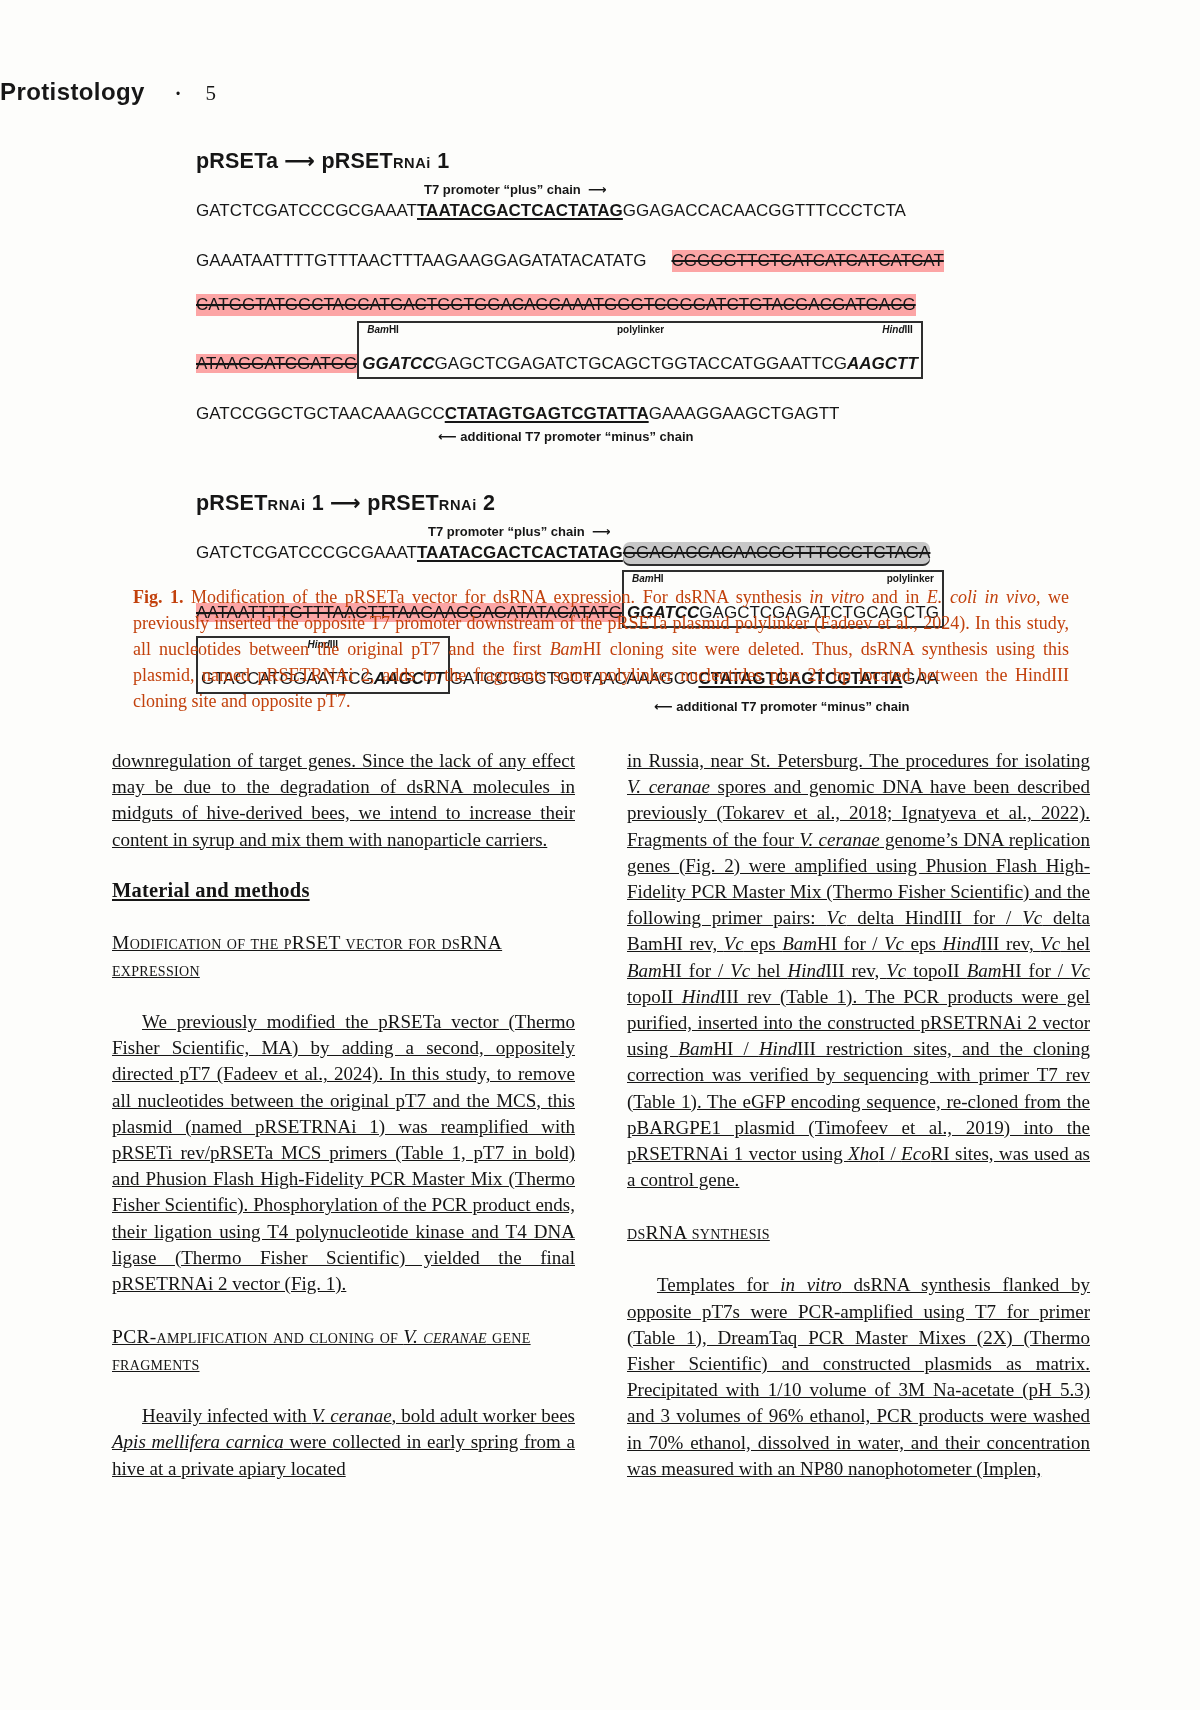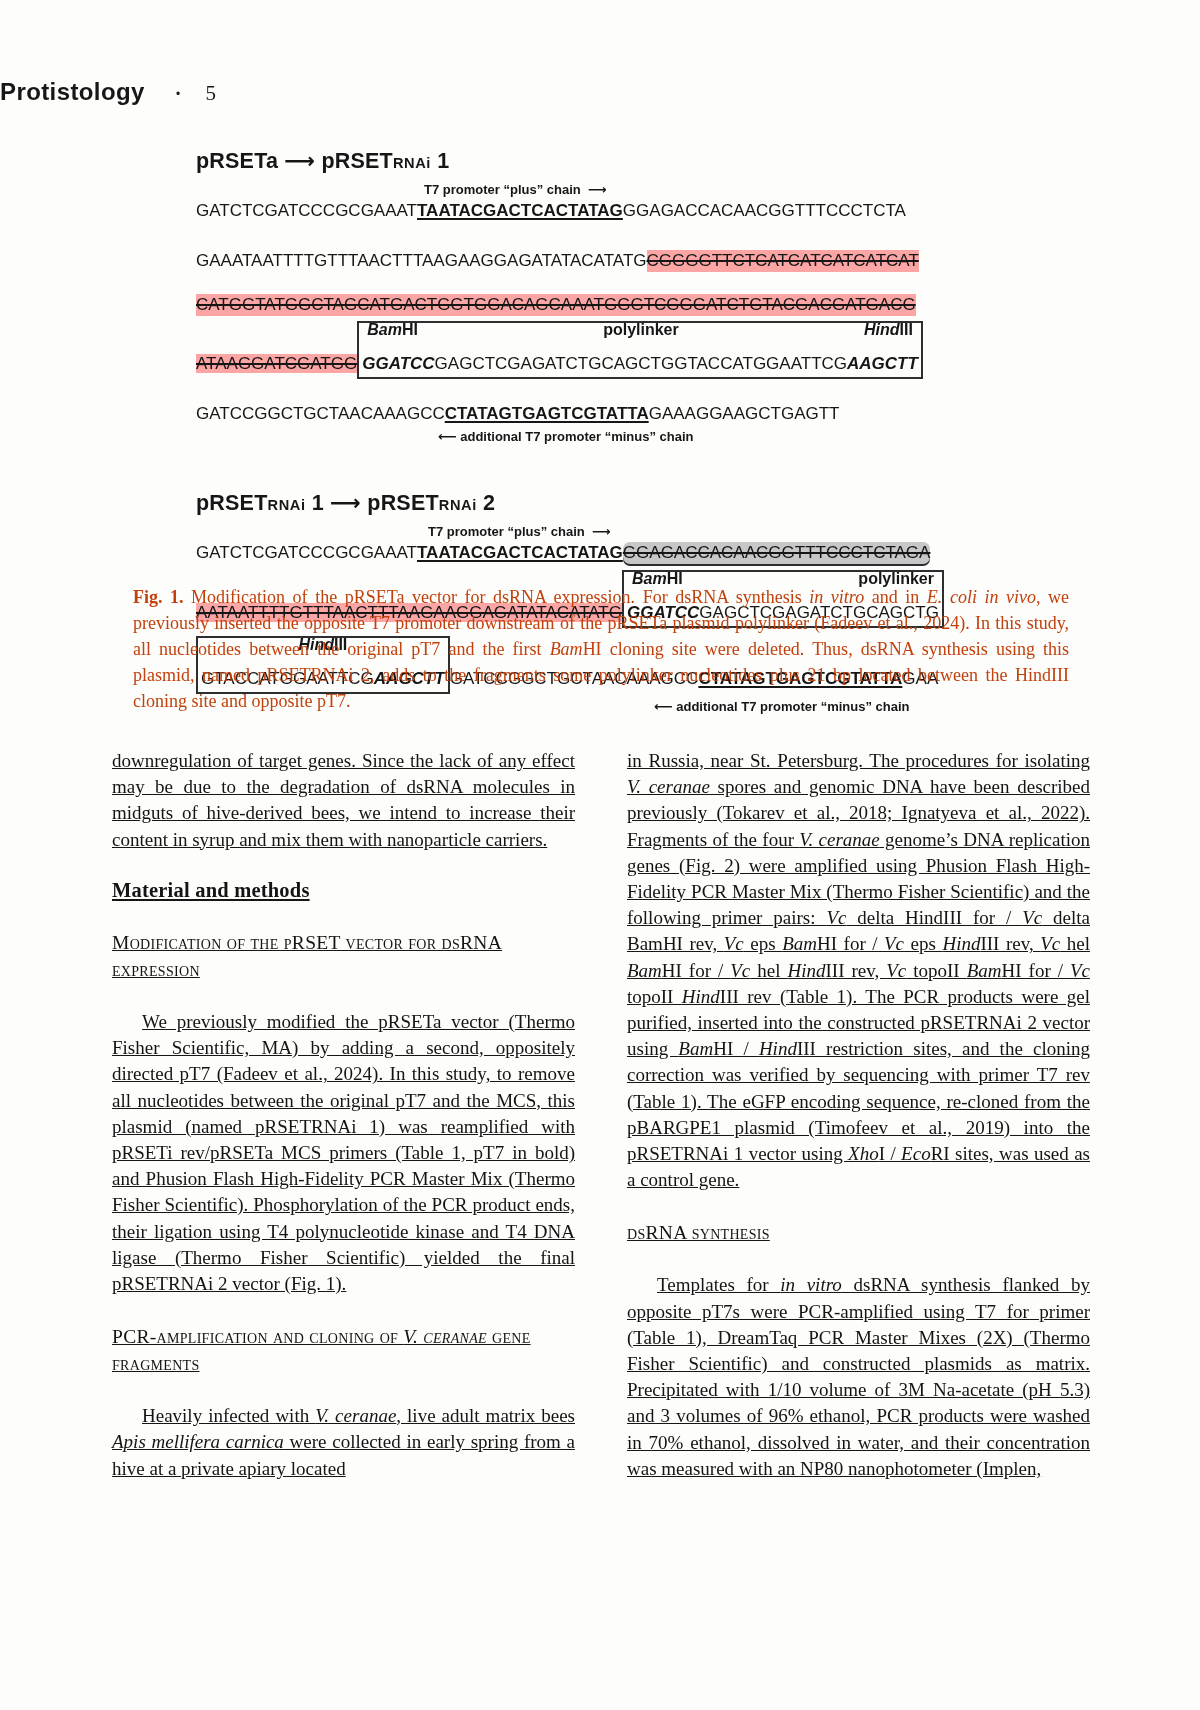--- a/index.html
+++ b/index.html
@@ -34,41 +34,41 @@
   .plus1{margin:0 0 3px 228px;}
   .plus2{margin:0 0 3px 232px;}
   .minus1{margin:4px 0 0 242px;}
   .minus2{margin:5px 0 0 458px;}
   .seq{
     font-family:"Liberation Sans","DejaVu Sans",sans-serif;
     font-size:17px;line-height:22px;white-space:pre;letter-spacing:0;
     display:flex;align-items:flex-end;
   }
   .b1l1{margin-bottom:28px;}
-  .b1l2{margin-bottom:22px;}
+  .b1l2{margin-bottom:22px;gap:25px;}
   .b1l3{margin-bottom:5px;}
   .b1l4{margin-bottom:24px;}
   .b2l1{margin-bottom:6px;}
   .b2l2{margin-bottom:8px;}
   .block2{margin-top:46px;}
   .pre-seg,.post-seg{white-space:pre;margin-bottom:4px;}
   .seg-n{}
   .seg-b{font-weight:700;}
   .seg-i{font-style:italic;}
   .seg-bi{font-weight:700;font-style:italic;}
   .seg-bu{font-weight:700;text-decoration:underline;text-decoration-thickness:2px;text-underline-offset:2px;}
   .seg-sh{background:#fca5a5;text-decoration:line-through;text-decoration-thickness:1.5px;}
   .seg-shu{background:#c7c7c7;text-decoration:line-through;text-decoration-thickness:1.5px;box-shadow:0 2px 0 0 #2e2e2e;border-radius:7px;}
   .plbox{
     display:inline-flex;flex-direction:column;
     border:2px solid #2e2e2e;padding:0 3px 2px 3px;
   }
   .plbox-labels{
     display:flex;justify-content:space-between;align-items:baseline;
-    font-size:16px;line-height:13px;font-weight:700;white-space:pre;padding:0 5px;
+    font-size:10px;line-height:13px;font-weight:700;white-space:pre;padding:0 5px;
   }
   .plbox-labels.center{justify-content:center;}
   .plbox-seq{white-space:pre;margin-top:17px;}
 
   
   .caption{
     position:absolute;top:584px;left:133px;width:936px;
     font-size:18px;line-height:26px;text-align:justify;color:#c2410c;
   }
 
@@ -151,20 +151,20 @@
 
 <div class="caption"><span class="seg-b">Fig. 1.</span><span class="seg-n"> Modification of the pRSETa vector for dsRNA expression. For dsRNA synthesis </span><span class="seg-i">in vitro</span><span class="seg-n"> and in </span><span class="seg-i">E. coli in vivo</span><span class="seg-n">, we previously inserted the opposite T7 promoter downstream of the pRSETa plasmid polylinker (Fadeev et al., 2024). In this study, all nucleotides between the original pT7 and the first </span><span class="seg-i">Bam</span><span class="seg-n">HI cloning site were deleted. Thus, dsRNA synthesis using this plasmid, named pRSETRNAi 2, adds to the fragments some polylinker nucleotides plus 21 bp located between the HindIII cloning site and opposite pT7.</span></div>
 
 <div class="columns">
   <div class="col">
     <p><span class="seg-n">downregulation of target genes. Since the lack of any effect may be due to the degradation of dsRNA molecules in midguts of hive-derived bees, we intend to increase their content in syrup and mix them with nanoparticle carriers.</span></p>
     <h2 class="mm">Material and methods</h2>
     <h3 class="sc"><span class="seg-n">Modification of the pRSET vector for dsRNA expression</span></h3>
     <p class="indent"><span class="seg-n">We previously modified the pRSETa vector (Thermo Fisher Scientific, MA) by adding a second, oppositely directed pT7 (Fadeev et al., 2024). In this study, to remove all nucleotides between the original pT7 and the MCS, this plasmid (named pRSETRNAi 1) was reamplified with pRSETi rev/pRSETa MCS primers (Table 1, pT7 in bold) and Phusion Flash High-Fidelity PCR Master Mix (Thermo Fisher Scientific). Phosphorylation of the PCR product ends, their ligation using T4 polynucleotide kinase and T4 DNA ligase (Thermo Fisher Scientific) yielded the final pRSETRNAi 2 vector (Fig. 1).</span></p>
     <h3 class="sc"><span class="seg-n">PCR-amplification and cloning of </span><span class="seg-i">V. ceranae</span><span class="seg-n"> gene fragments</span></h3>
-    <p class="indent"><span class="seg-n">Heavily infected with </span><span class="seg-i">V. ceranae</span><span class="seg-n">, live adult matrix bees </span><span class="seg-i">Apis mellifera carnica</span><span class="seg-n"> were collected in early spring from a hive at a private apiary located</span></p>
+    <p class="indent"><span class="seg-n">Heavily infected with </span><span class="seg-i">V. ceranae</span><span class="seg-n">, bold adult worker bees </span><span class="seg-i">Apis mellifera carnica</span><span class="seg-n"> were collected in early spring from a hive at a private apiary located</span></p>
   </div>
   <div class="col">
     <p><span class="seg-n">in Russia, near St. Petersburg. The procedures for isolating </span><span class="seg-i">V. ceranae</span><span class="seg-n"> spores and genomic DNA have been described previously (Tokarev et al., 2018; Ignatyeva et al., 2022). Fragments of the four </span><span class="seg-i">V. ceranae</span><span class="seg-n"> genome’s DNA replication genes (Fig. 2) were amplified using Phusion Flash High-Fidelity PCR Master Mix (Thermo Fisher Scientific) and the following primer pairs: </span><span class="seg-i">Vc</span><span class="seg-n"> delta HindIII for / </span><span class="seg-i">Vc</span><span class="seg-n"> delta BamHI rev, </span><span class="seg-i">Vc</span><span class="seg-n"> eps </span><span class="seg-i">Bam</span><span class="seg-n">HI for / </span><span class="seg-i">Vc</span><span class="seg-n"> eps </span><span class="seg-i">Hind</span><span class="seg-n">III rev, </span><span class="seg-i">Vc</span><span class="seg-n"> hel </span><span class="seg-i">Bam</span><span class="seg-n">HI for / </span><span class="seg-i">Vc</span><span class="seg-n"> hel </span><span class="seg-i">Hind</span><span class="seg-n">III rev, </span><span class="seg-i">Vc</span><span class="seg-n"> topoII </span><span class="seg-i">Bam</span><span class="seg-n">HI for / </span><span class="seg-i">Vc</span><span class="seg-n"> topoII </span><span class="seg-i">Hind</span><span class="seg-n">III rev (Table 1). The PCR products were gel purified, inserted into the constructed pRSETRNAi 2 vector using </span><span class="seg-i">Bam</span><span class="seg-n">HI / </span><span class="seg-i">Hind</span><span class="seg-n">III restriction sites, and the cloning correction was verified by sequencing with primer T7 rev (Table 1). The eGFP encoding sequence, re-cloned from the pBARGPE1 plasmid (Timofeev et al., 2019) into the pRSETRNAi 1 vector using </span><span class="seg-i">Xho</span><span class="seg-n">I / </span><span class="seg-i">Eco</span><span class="seg-n">RI sites, was used as a control gene.</span></p>
     <h3 class="sc"><span class="seg-n">dsRNA synthesis</span></h3>
     <p class="indent"><span class="seg-n">Templates for </span><span class="seg-i">in vitro</span><span class="seg-n"> dsRNA synthesis flanked by opposite pT7s were PCR-amplified using T7 for primer (Table 1), DreamTaq PCR Master Mixes (2X) (Thermo Fisher Scientific) and constructed plasmids as matrix. Precipitated with 1/10 volume of 3M Na-acetate (pH 5.3) and 3 volumes of 96% ethanol, PCR products were washed in 70% ethanol, dissolved in water, and their concentration was measured with an NP80 nanophotometer (Implen,</span></p>
   </div>
 </div>
 
 </body></html>

